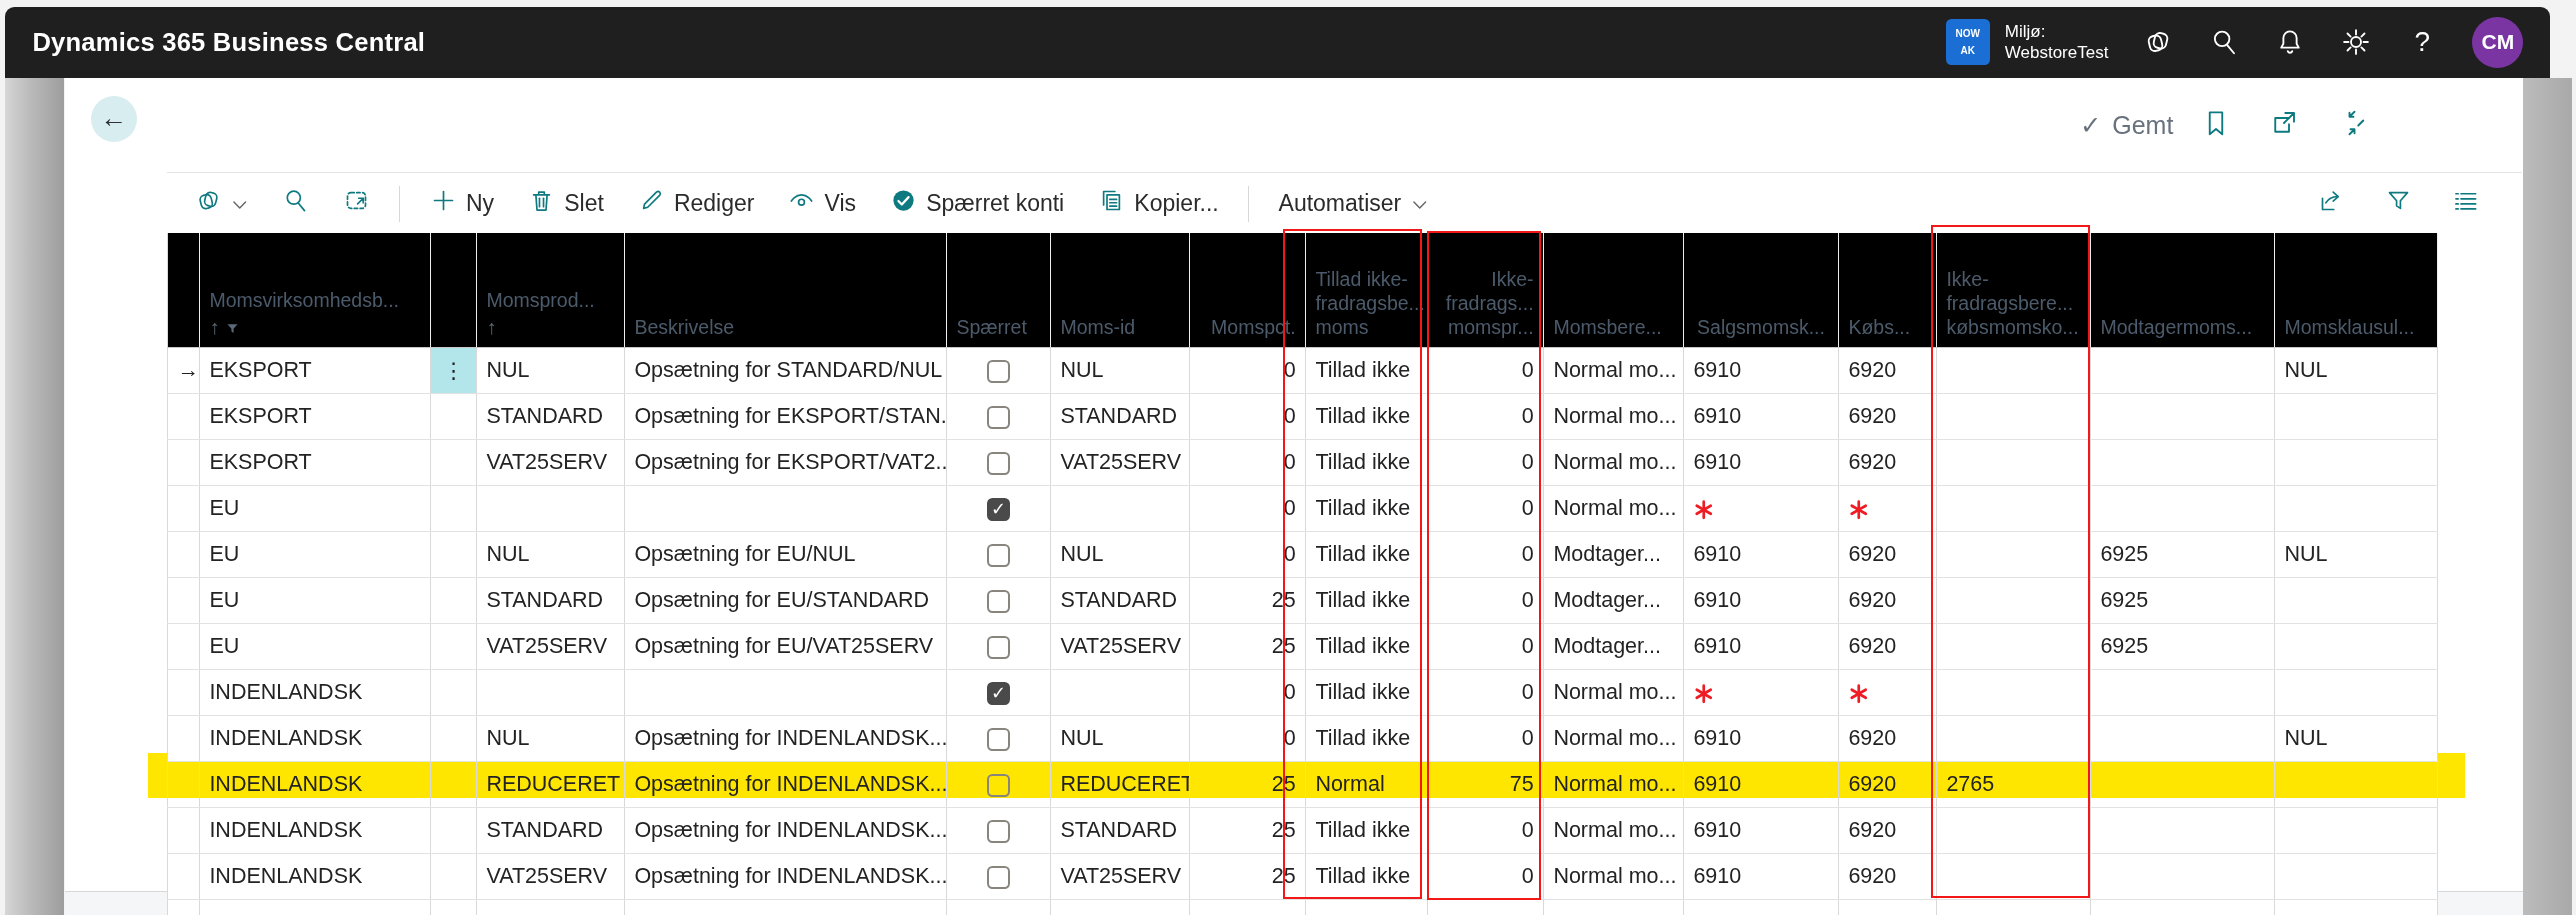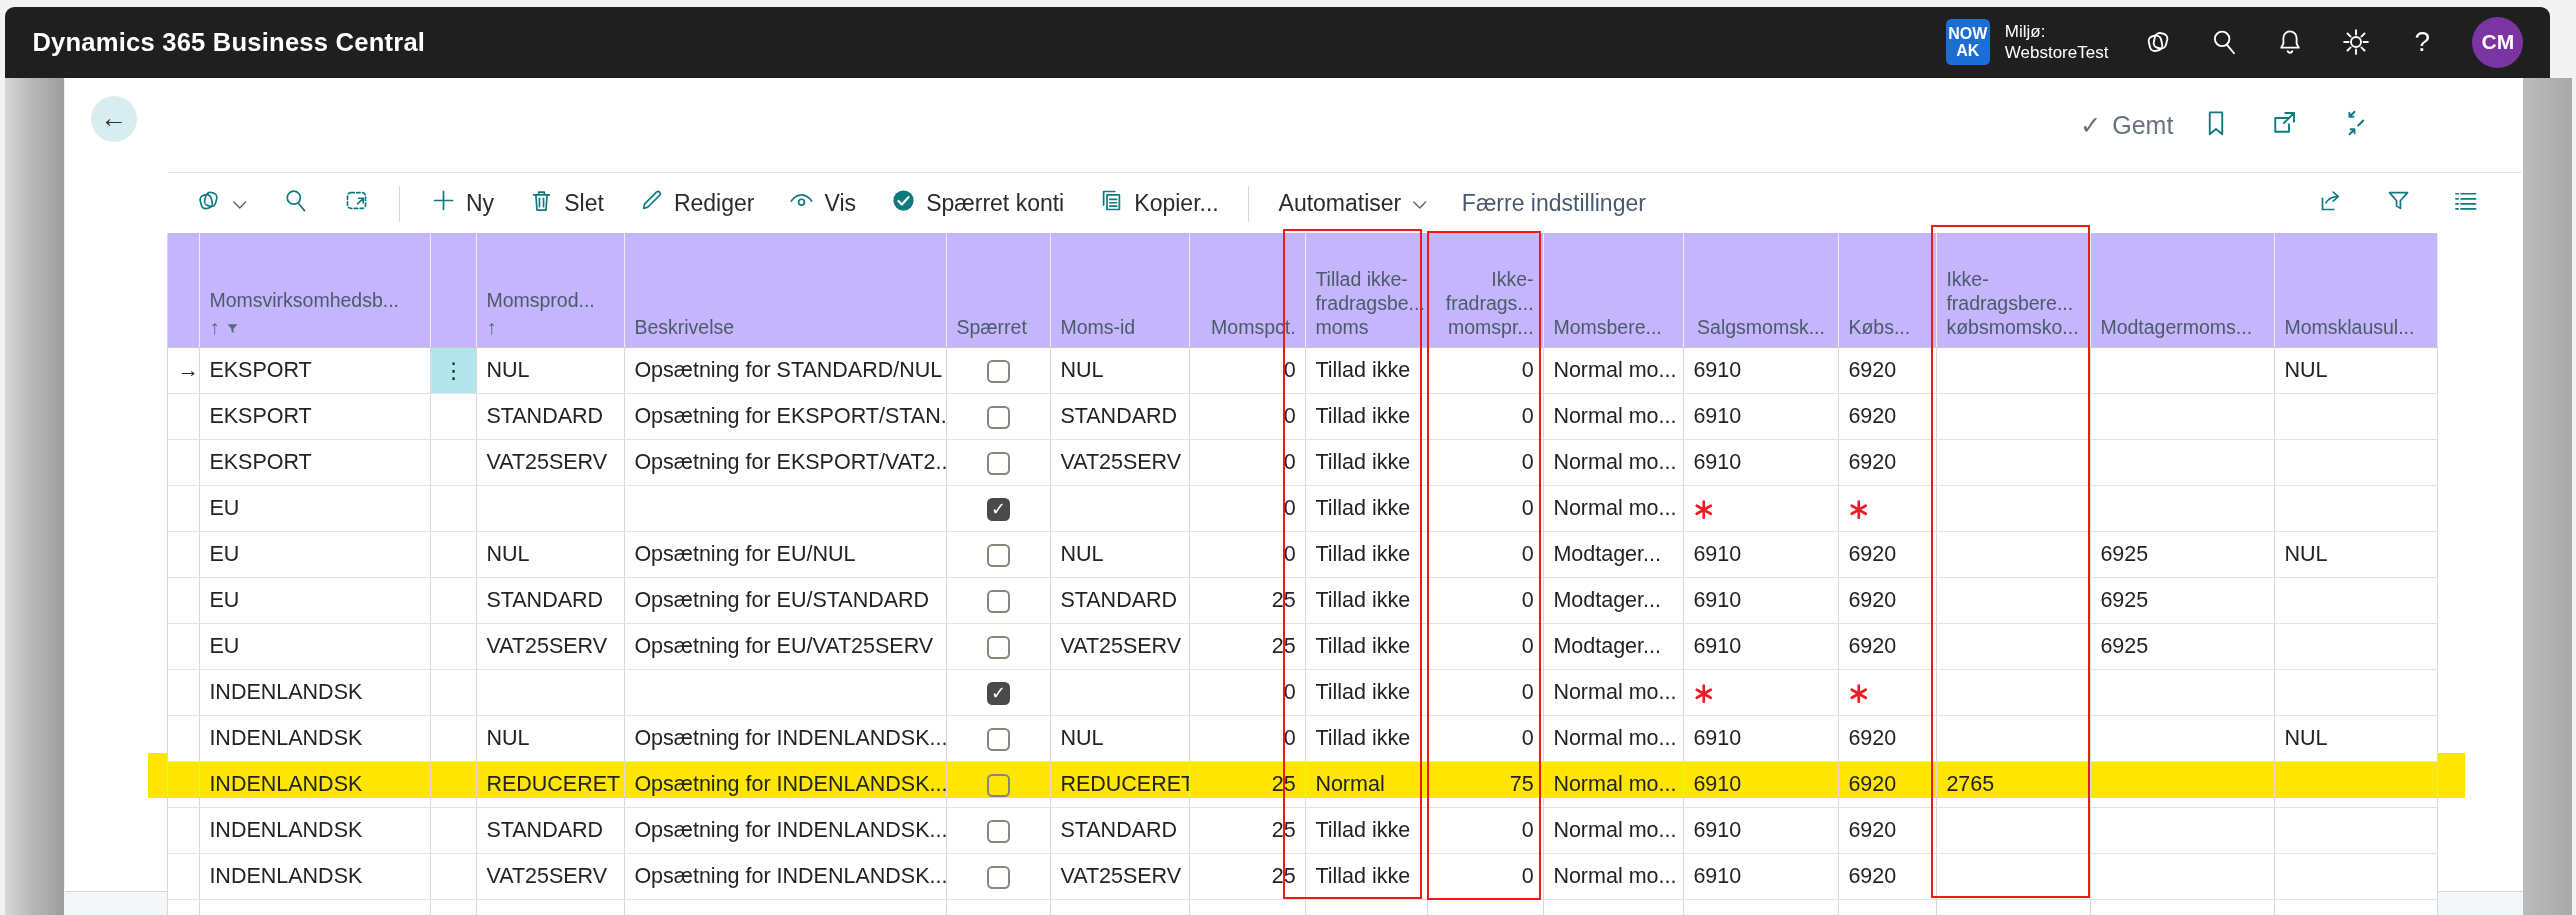--- a/index.html
+++ b/index.html
@@ -12,21 +12,21 @@
   
   .topbar{
     position:absolute;left:5.4px;top:6.7px;width:2545px;height:71px;
     background:#1f1f1f;border-radius:9.4px 9.4px 0 0;
     display:flex;align-items:center;padding:0 27px;box-sizing:border-box;
   }
   .app-title{color:#fff;font-size:25.6px;font-weight:700;letter-spacing:0.2px}
   .tb-right{margin-left:auto;display:flex;align-items:center;gap:34px}
   .env-badge{
     width:44px;height:46px;background:#1b6fd4;border-radius:5.4px;color:#fff;
-    font-weight:700;font-size:16px;line-height:17px;display:flex;flex-direction:column;
+    font-weight:700;font-size:10px;line-height:17px;display:flex;flex-direction:column;
     align-items:center;justify-content:center;text-align:center;
   }
   .env-info{color:#fff;font-size:17px;line-height:21.5px}
   .tb-ic{width:32px;height:32px;display:flex;align-items:center;justify-content:center}
   .tb-ic svg{width:30px;height:30px}
   .avatar{
     width:51px;height:51px;border-radius:50%;background:#7a35a3;color:#fff;
     font-size:21px;font-weight:700;display:flex;align-items:center;justify-content:center;
   }
   
@@ -63,21 +63,21 @@
   
   .grid{
     position:absolute;left:102px;top:155px;width:2269px;z-index:2;
     border-collapse:collapse;table-layout:fixed;background:transparent;
     border-left:0.7px solid #d9d9d9;
   }
   .grid thead th{
     height:106px;vertical-align:bottom;padding:0 9.4px 8px 9.4px;
     font-size:19.5px;font-weight:400;color:#4c5b6b;line-height:24px;
     border-bottom:1.3px solid #c9c9c9;border-right:0.7px solid #ededed;
-    background:#c4b5fd;white-space:nowrap;overflow:hidden;
+    background:#000000;white-space:nowrap;overflow:hidden;
   }
   .grid thead .hico{display:flex;align-items:center;gap:5.4px;margin-top:2.7px;color:#5a6a78;font-size:20px}
   .grid tbody td{
     height:45px;padding:0 9.4px;font-size:21.5px;color:#232323;
     border-right:0.7px solid #d9d9d9;border-bottom:0.7px solid #e2e2e2;
     background:#fff;white-space:nowrap;overflow:hidden;cursor:cell;
   }
   .grid tbody tr.hl td{background:transparent}
   td.gut{padding:0;text-align:center;font-size:24px;color:#3b3b3b}
   td.menucell{background:#b3e6ea !important;text-align:center;font-size:24px;color:#333;padding:0;cursor:pointer}
@@ -247,23 +247,20 @@
             <line x1="10.5" y1="17" x2="16.5" y2="17"></line>
           </svg></span>
       <span>Kopier...</span>
     </div>
     <div class="sep"></div>
     <div class="ti">
       <span>Automatiser</span>
       <span class="chev"><svg viewBox="0 0 24 16" class="ic-gray">
             <polyline points="4,4 12,12 20,4"></polyline>
           </svg></span>
-    </div>
-    <div class="ti muted">
-      <span>Færre indstillinger</span>
     </div>
     <div class="t-right">
       <div class="ti">
         <span><svg viewBox="0 0 24 24" class="ic-teal">
               <path d="M4 10v10h10"></path>
               <path d="M7 14c2.5-4 6-5.5 10-5.5"></path>
               <path d="M13.5 4.5L18 8.5 13.5 12.5" fill="none"></path>
             </svg></span>
       </div>
       <div class="ti">

